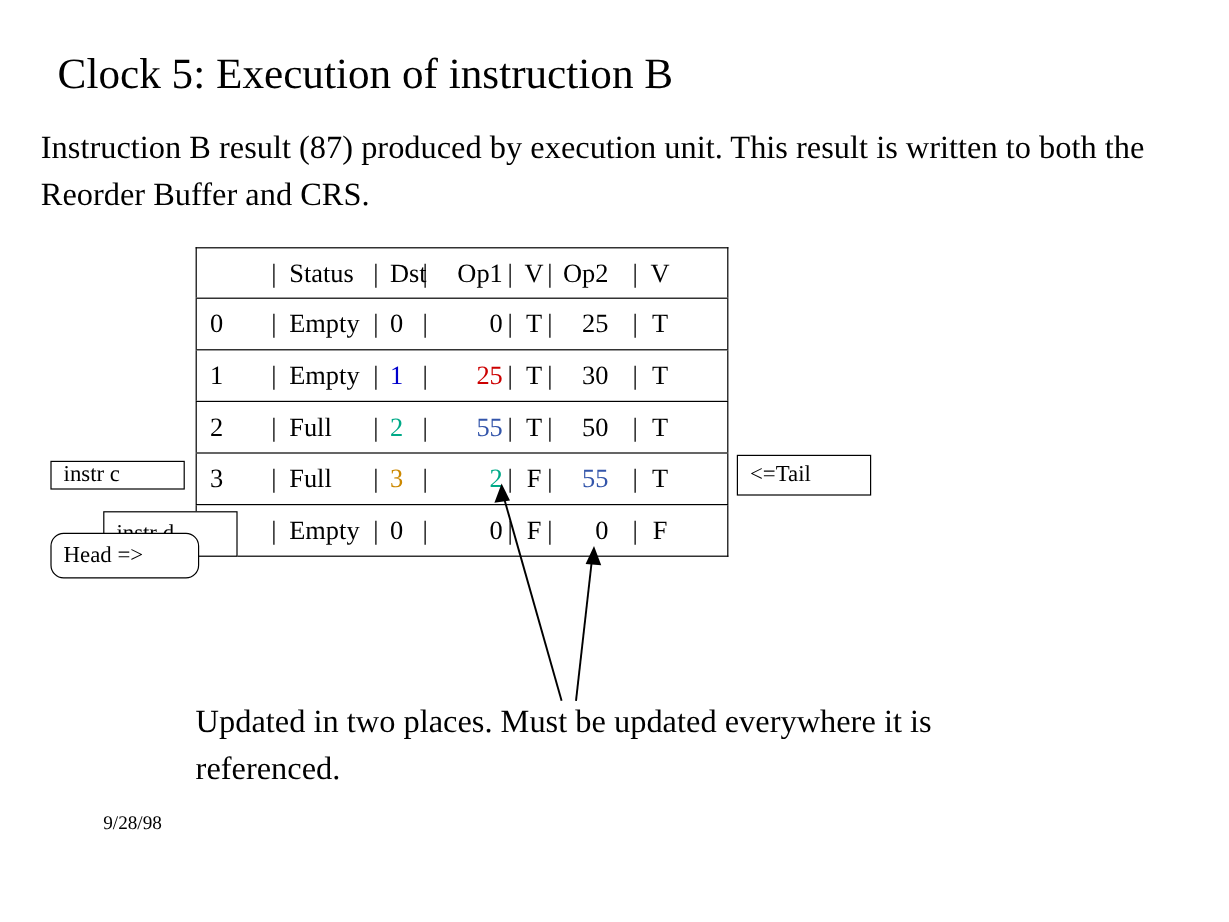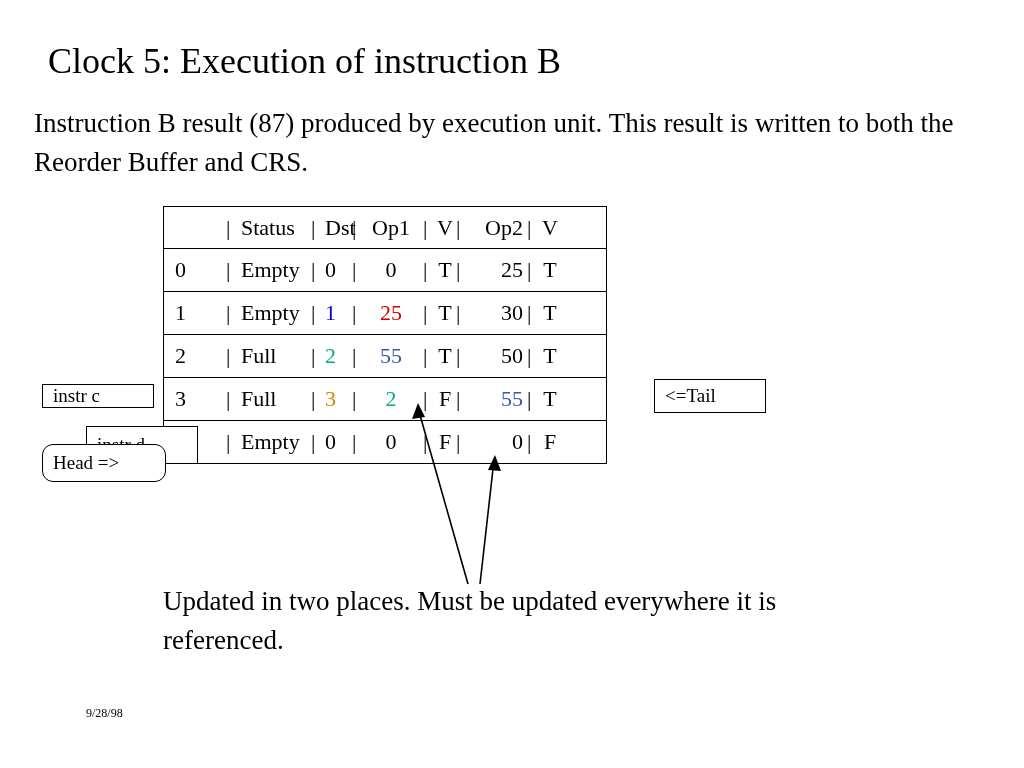--- a/index.html
+++ b/index.html
@@ -71,56 +71,56 @@
     display: flex;
     align-items: center;
     font-size: 22px;
     height: 100%;
     white-space: pre;
   }
   .c-idx   { width: 62px; padding-left: 11px; box-sizing: border-box; }
   .c-bar   { width: 11px; text-align: left; }
   .c-stat  { width: 74px; padding-left: 4px; box-sizing: border-box; }
   .c-dst   { width: 30px; text-align: left; padding-left: 3px; box-sizing: border-box;}
-  .c-op1   { width: 60px; text-align: center; padding-right: 4px; box-sizing: border-box;}
+  .c-op1   { width: 60px; text-align: right; padding-right: 4px; box-sizing: border-box;}
   .c-v1    { width: 22px; text-align: center; }
-  .c-op2   { width: 60px; text-align: right; padding-right: 4px; box-sizing: border-box;}
+  .c-op2   { width: 60px; text-align: right; padding-right: 20px; box-sizing: border-box;}
   .c-v2    { width: 24px; text-align: center; }
   .hdrline { display:flex; align-items:center; font-size:22px; height:100%; white-space:pre; }
   .h-idx  { width: 62px; }
   
   .sidebox {
     position: absolute;
     border: 1px solid #000;
     background: #fff;
     font-size: 19px;
     display: flex;
     align-items: center;
     padding-left: 10px;
     box-sizing: border-box;
   }
   #box-instr-c { left: 42px; top: 384px; width: 112px; height: 24px; }
   #box-instr-d { left: 42px; top: 426px; width: 112px; height: 38px; margin-left: 44px; }
   #box-head    { left: 42px; top: 444px; width: 124px; height: 38px; border-radius: 11px; }
-  #box-tail    { left: 614px; top: 379px; width: 112px; height: 34px; margin-left: 40px; }
+  #box-tail    { left: 614px; top: 379px; width: 112px; height: 34px; }
   
   .note {
     position: absolute;
     left: 163px;
     top: 582px;
     font-size: 27px;
     line-height: 1.45;
     width: 620px;
     font-family: Liberation Serif, serif;
   }
   .date {
     position: absolute;
     left: 86px;
-    top: 706px;
-    font-size: 12px;
+    top: 678px;
+    font-size: 16px;
   }
   svg.arrows {
     position: absolute;
     left: 0;
     top: 0;
     width: 1024px;
     height: 768px;
     pointer-events: none;
   }
 </style>

